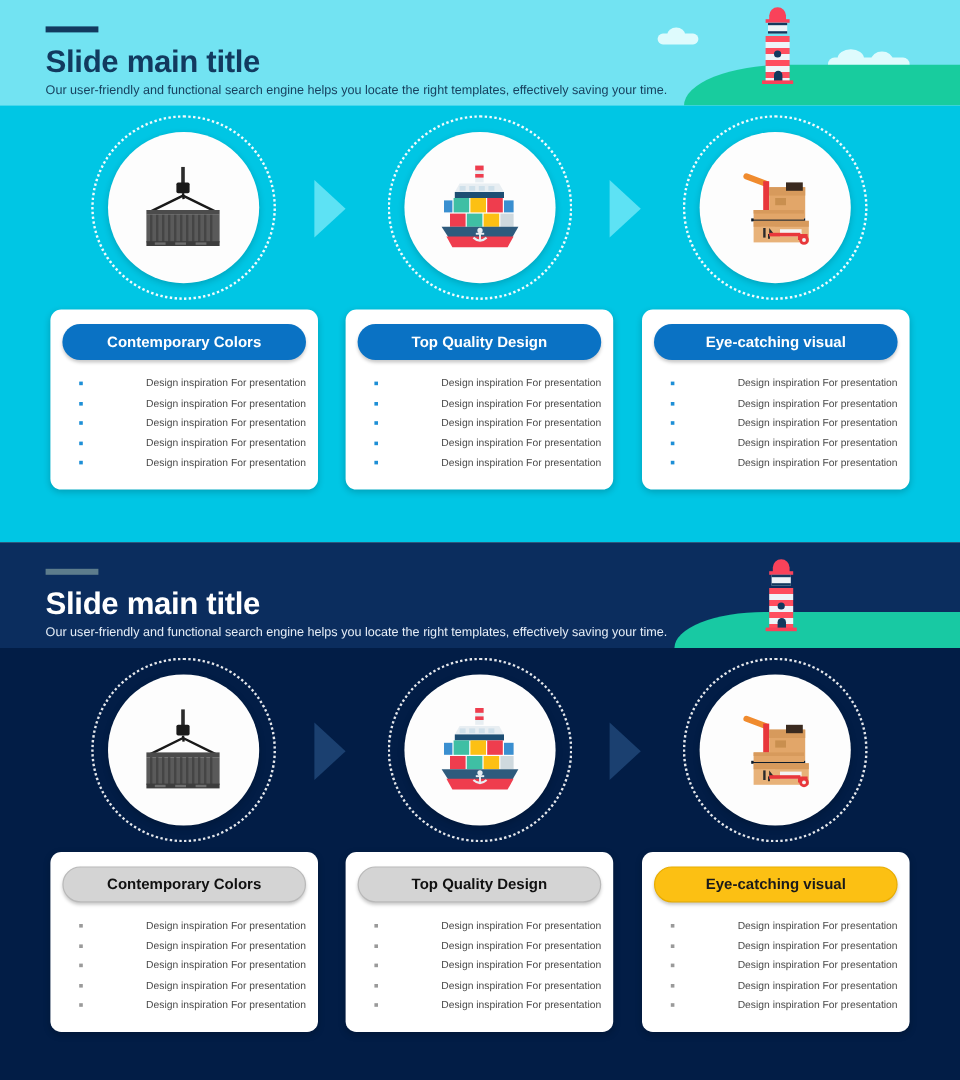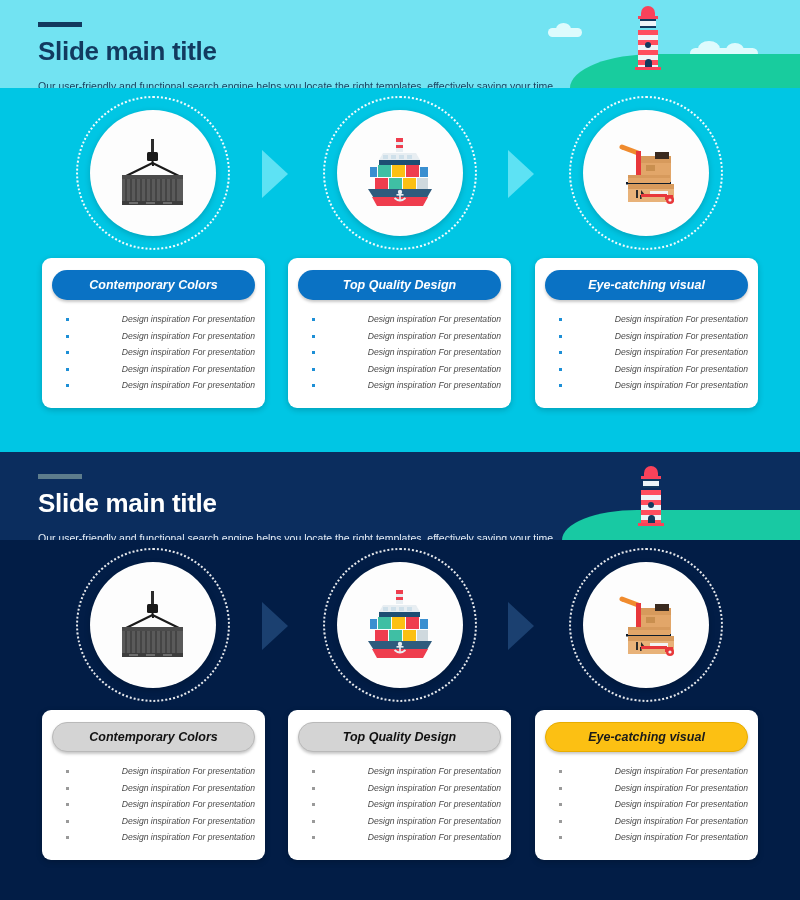--- a/index.html
+++ b/index.html
@@ -57,21 +57,21 @@
   .lh-base { position:absolute; left:1px; bottom:-2px; width:26px; height:3px; background:#f9425a; }
 
   
   .title-block { position: absolute; left: 38px; top: 22px; z-index: 3; }
   .accent-bar { width: 44px; height: 5px; }
   .slide-light .accent-bar { background: #123a5f; }
   .slide-dark  .accent-bar { background: #5d7c8c; }
   .main-title { font-size: 26px; font-weight: bold; letter-spacing: -.3px; margin-top: 9px; }
   .slide-light .main-title { color: #123a5f; }
   .slide-dark  .main-title { color: #ffffff; }
-  .subtitle { font-size: 10.5px; margin-top: 13px; }
+  .subtitle { font-size: 10.5px; margin-top: 2px; }
   .slide-light .subtitle { color: #17415f; }
   .slide-dark  .subtitle { color: #e6eef7; }
 
   
   .icon-row { position: relative; width: 800px; height: 170px; }
   .icon-wrap { position: absolute; top: 8px; width: 154px; height: 154px; }
   .icon-wrap.i0 { left: 76px; }
   .icon-wrap.i1 { left: 323px; }
   .icon-wrap.i2 { left: 569px; }
   .dotted-ring {
@@ -87,21 +87,21 @@
   }
 
   .arrow { position: absolute; top: 62px; width: 0; height: 0;
            border-top: 24px solid transparent; border-bottom: 24px solid transparent; }
   .arrow.a0 { left: 262px; }
   .arrow.a1 { left: 508px; }
   .slide-light .arrow { border-left: 26px solid #5de2f4; }
   .slide-dark  .arrow { border-left: 26px solid #1b4070; }
 
   
-  .card-row { position: relative; width: 800px; height: 168px; font-style: italic; }
+  .card-row { position: relative; width: 800px; height: 168px; }
   .card {
     position: absolute; top: 0; width: 223px; height: 150px;
     background: #ffffff; border-radius: 9px;
     box-shadow: 0 2px 6px rgba(0,0,0,.20);
     padding: 12px 10px 0 10px;
   }
   .card.c0 { left: 42px; }
   .card.c1 { left: 288px; }
   .card.c2 { left: 535px; }
   .pill {

